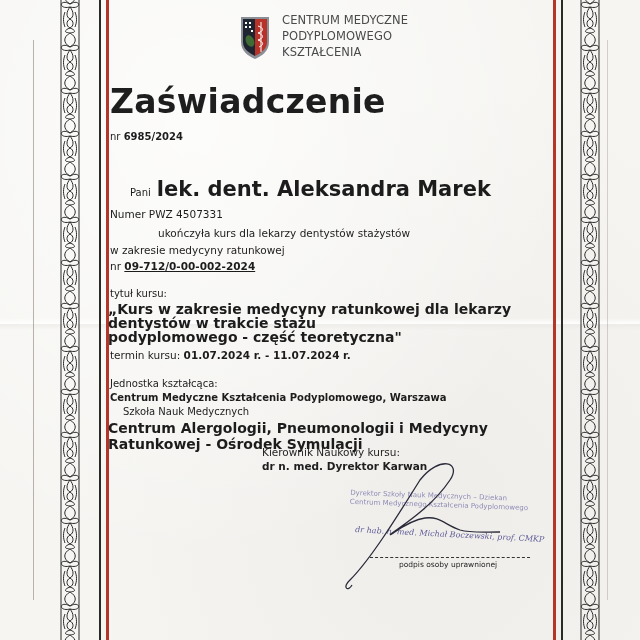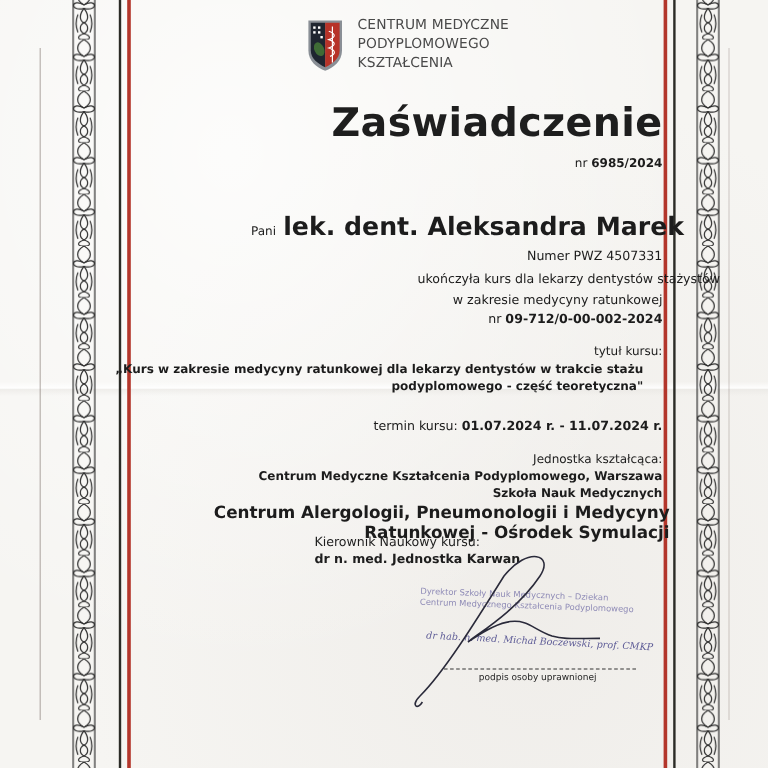--- a/index.html
+++ b/index.html
@@ -27,52 +27,52 @@
   .orn-right { left:577px; }
   .vline { position:absolute; top:0; height:640px; }
   .dark-left { left:99px; width:1.5px; background:#2b2b26; }
   .red-left { left:106px; width:3px; background:#b3362b; }
   .red-right { left:553px; width:3px; background:#b3362b; }
   .dark-right { left:561px; width:1.5px; background:#2b2b26; }
   .outer-left { left:33px; width:1px; background:#6a5d55; opacity:0.45; top:40px; height:560px; }
   .outer-right { left:607px; width:1px; background:#6a5d55; opacity:0.25; top:40px; height:560px; }
 
   .header {
-    position:absolute; left:256px; top:12px; display:flex; align-items:flex-end;
+    position:absolute; left:240px; top:12px; display:flex; align-items:flex-end;
   }
   .logo { width:30px; height:44px; margin-right:12px; margin-top:3px; }
   .org-name {
     font-family:"DejaVu Sans", sans-serif; font-size:11.5px; line-height:16px;
     color:#4a4a4a; letter-spacing:0.1px;
   }
   .org-name div { white-space:nowrap; }
 
-  .center { position:absolute; left:110px; width:442px; text-align:right; }
+  .center { position:absolute; left:110px; width:442px; text-align:left; }
   .title { top:82px; font-size:33px; font-weight:bold; color:#1e1e1e; letter-spacing:0.3px; font-family:"DejaVu Sans", sans-serif; }
   .cert-nr { top:131px; font-size:10px; }
   .cert-nr b { font-weight:bold; }
 
   .recipient { top:177px; font-size:21px; font-weight:bold; left:130px; width:440px; }
   .recipient .pani { font-size:10px; font-weight:normal; margin-right:6px;margin-top:28px; }
   .pwz { top:208px; font-size:10.5px; }
   .line { font-size:10.5px; }
   .l1 { top:227px;margin-left:48px; }
   .l2 { top:244px; }
   .l3 { top:260px; }
-  .l3 b { font-weight:bold; }
+  .l3 b { font-weight:bold;text-decoration:underline; }
 
   .course-label { top:288px; font-size:10px; }
-  .course-title { top:302px; font-size:10px; font-weight:bold; left:96px; width:440px; line-height:14px; }
+  .course-title { top:302px; font-size:14px; font-weight:bold; left:108px; width:440px; line-height:14px; }
 
   .term { top:349px; font-size:10.5px; }
   .term b { font-weight:bold; }
 
   .unit-label { top:378px; font-size:10px; }
   .unit1 { top:392px; font-size:10px; font-weight:bold; }
-  .unit2 { top:406px; font-size:10px; font-weight:bold; }
+  .unit2 { top:406px; font-size:10px; font-weight:normal;padding-left:13px; }
   .unit3 { top:420px; font-size:14px; font-weight:bold; left:108px; width:450px; }
 
   .kier-label { position:absolute; left:262px; top:446px; font-size:10.5px; color:#1e1e1e; }
   .kier-name { position:absolute; left:262px; top:460px; font-size:10.5px; font-weight:bold; color:#1e1e1e; }
 
   .stamp {
     position:absolute; left:350px; top:492px; width:180px; color:#7d79ad; font-size:7px;
     transform:rotate(2deg); opacity:0.85; line-height:9px;
   }
   .stamp-name {
@@ -170,21 +170,21 @@
   <span>termin kursu:</span>
   <b>01.07.2024 r. - 11.07.2024 r.</b>
 </div>
 
 <div class="center unit-label">Jednostka kształcąca:</div>
 <div class="center unit1">Centrum Medyczne Kształcenia Podyplomowego, Warszawa</div>
 <div class="center unit2">Szkoła Nauk Medycznych</div>
 <div class="center unit3">Centrum Alergologii, Pneumonologii i Medycyny Ratunkowej - Ośrodek Symulacji</div>
 
 <div class="kier-label">Kierownik Naukowy kursu:</div>
-<div class="kier-name">dr n. med. Jednostka Karwan</div>
+<div class="kier-name">dr n. med. Dyrektor Karwan</div>
 
 <div class="stamp">
   <div>Dyrektor Szkoły Nauk Medycznych – Dziekan</div>
   <div>Centrum Medycznego Kształcenia Podyplomowego</div>
 </div>
 <div class="stamp-name">dr hab. n. med. Michał Boczewski, prof. CMKP</div>
 
 <div class="sig-line"></div>
 <div class="sig-caption">podpis osoby uprawnionej</div>
 

